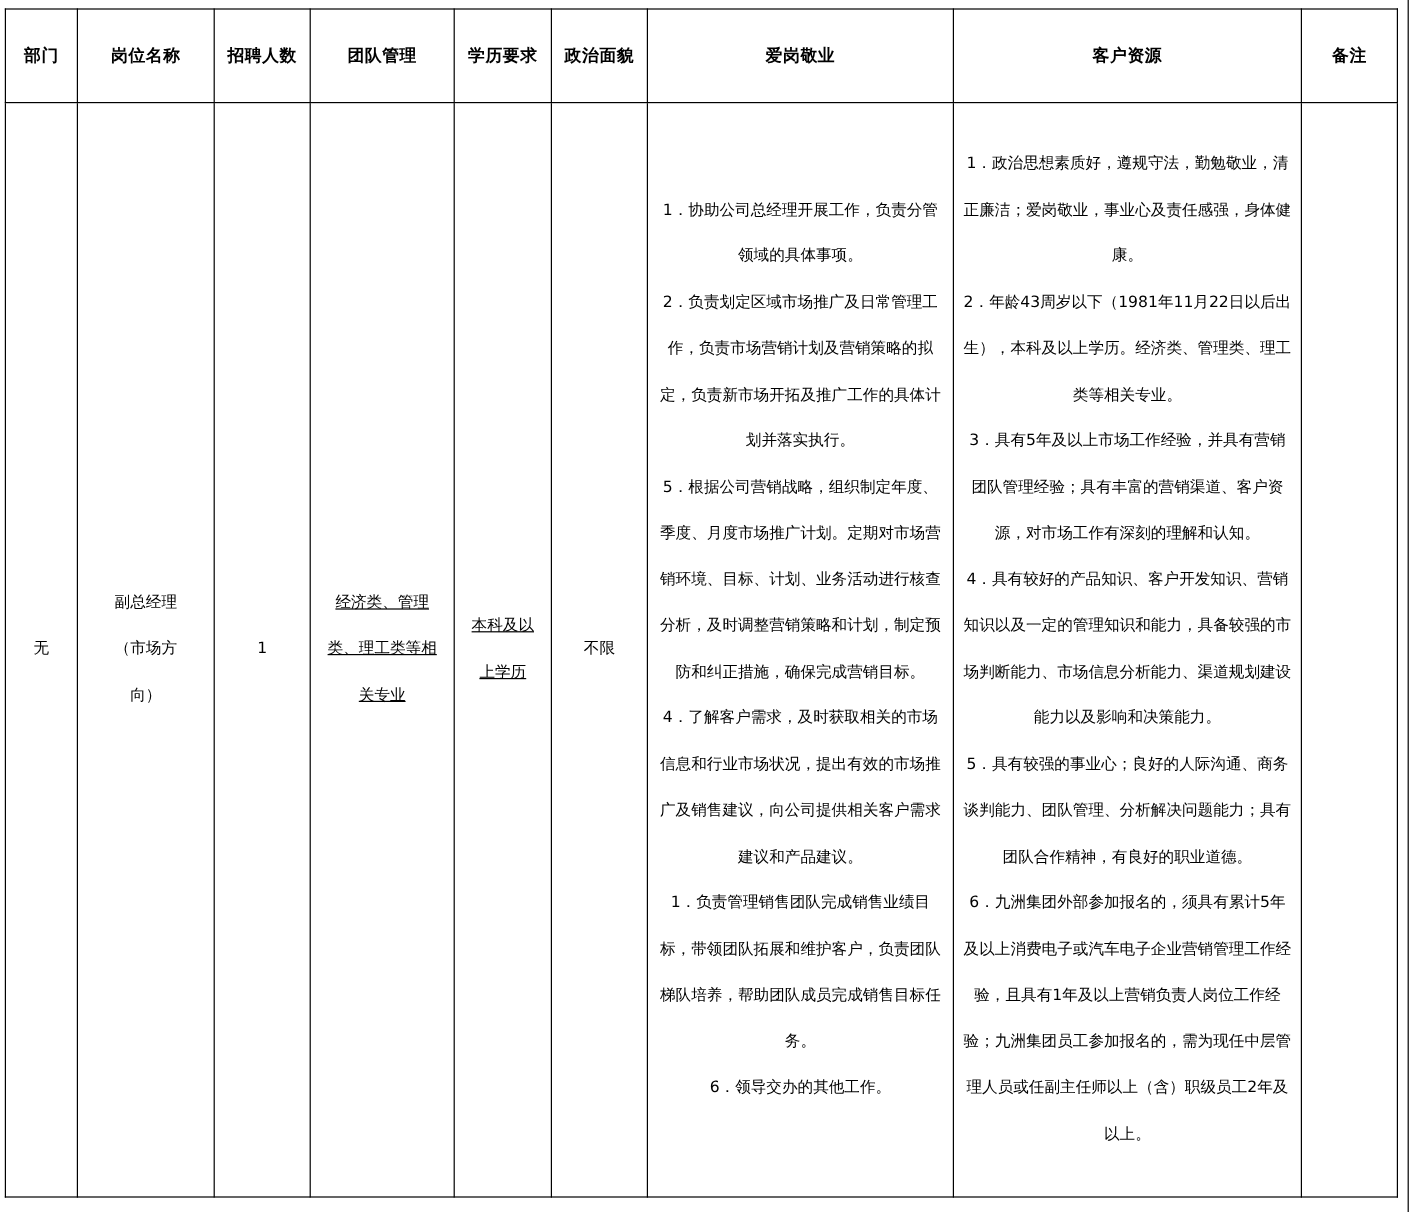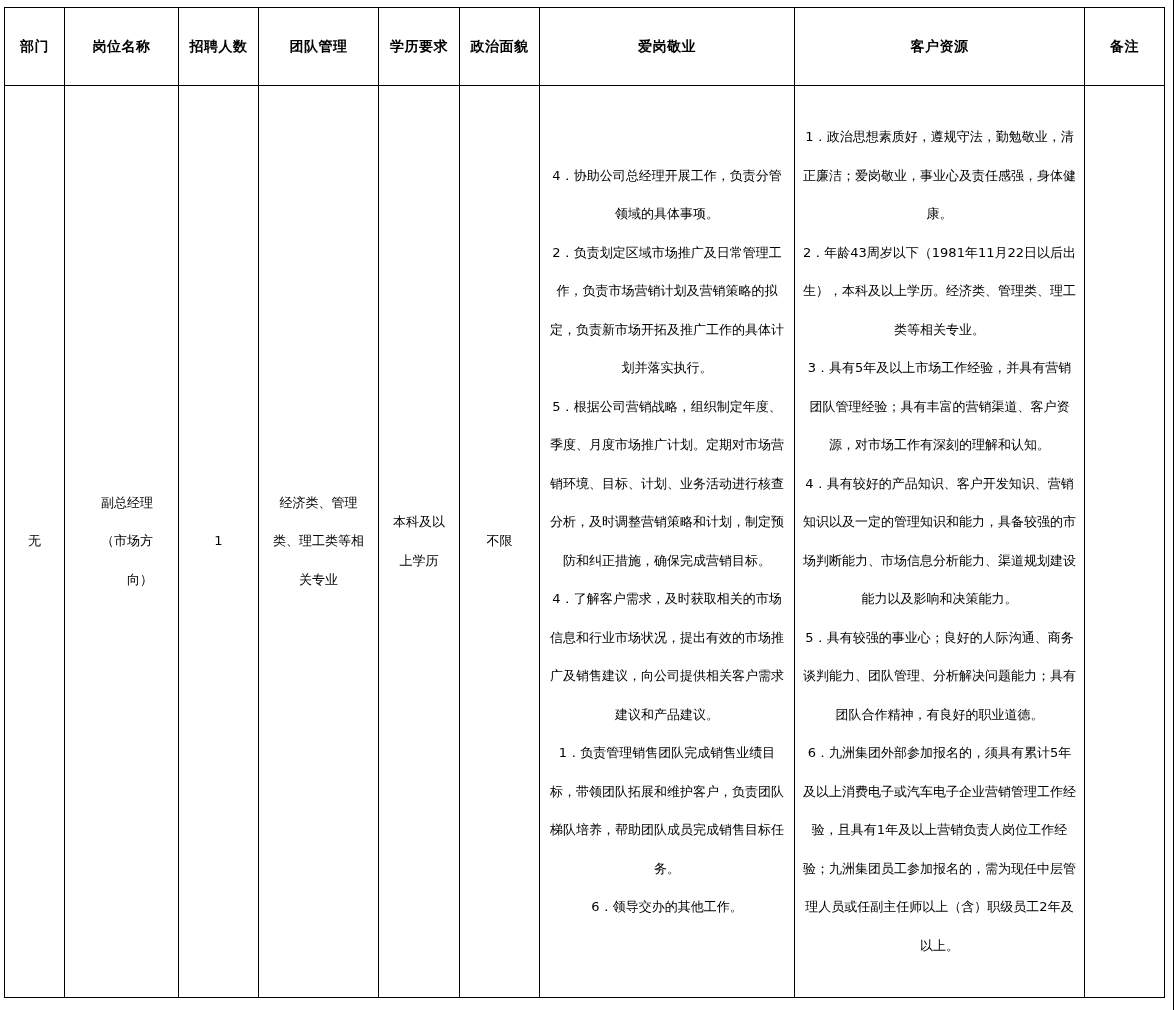--- a/index.html
+++ b/index.html
@@ -86,37 +86,37 @@
       <th>爱岗敬业</th>
       <th>客户资源</th>
       <th>备注</th>
     </tr>
   </thead>
   <tbody>
     <tr>
       <td>
         <span class="cell-text">无</span>
       </td>
-      <td style="padding:0 25px;text-align:right;">
+      <td style="padding:0 25px;">
         <span class="cell-text">副总经理（市场方向）</span>
       </td>
       <td>
         <span class="cell-text">1</span>
       </td>
-      <td style="padding:0 10px;">
+      <td style="padding:0 10px;text-decoration:underline;">
         <span class="cell-text">经济类、管理类、理工类等相关专业</span>
       </td>
-      <td style="padding:0 10px;">
+      <td style="padding:0 10px;text-decoration:underline;">
         <span class="cell-text">本科及以上学历</span>
       </td>
       <td>
         <span class="cell-text">不限</span>
       </td>
       <td style="padding:0 7px;">
-        <span class="para">4．协助公司总经理开展工作，负责分管领域的具体事项。</span>
+        <span class="para">1．协助公司总经理开展工作，负责分管领域的具体事项。</span>
         <span class="para">2．负责划定区域市场推广及日常管理工作，负责市场营销计划及营销策略的拟定，负责新市场开拓及推广工作的具体计划并落实执行。</span>
         <span class="para">5．根据公司营销战略，组织制定年度、季度、月度市场推广计划。定期对市场营销环境、目标、计划、业务活动进行核查分析，及时调整营销策略和计划，制定预防和纠正措施，确保完成营销目标。</span>
         <span class="para">4．了解客户需求，及时获取相关的市场信息和行业市场状况，提出有效的市场推广及销售建议，向公司提供相关客户需求建议和产品建议。</span>
         <span class="para">1．负责管理销售团队完成销售业绩目标，带领团队拓展和维护客户，负责团队梯队培养，帮助团队成员完成销售目标任务。</span>
         <span class="para">6．领导交办的其他工作。</span>
       </td>
       <td style="padding:0 8px;">
         <span class="para">1．政治思想素质好，遵规守法，勤勉敬业，清正廉洁；爱岗敬业，事业心及责任感强，身体健康。</span>
         <span class="para">2．年龄43周岁以下（1981年11月22日以后出生），本科及以上学历。经济类、管理类、理工类等相关专业。</span>
         <span class="para">3．具有5年及以上市场工作经验，并具有营销团队管理经验；具有丰富的营销渠道、客户资源，对市场工作有深刻的理解和认知。</span>

